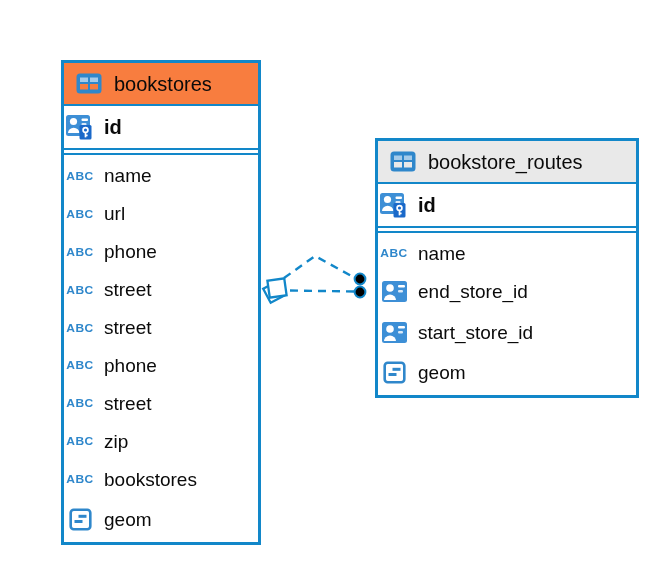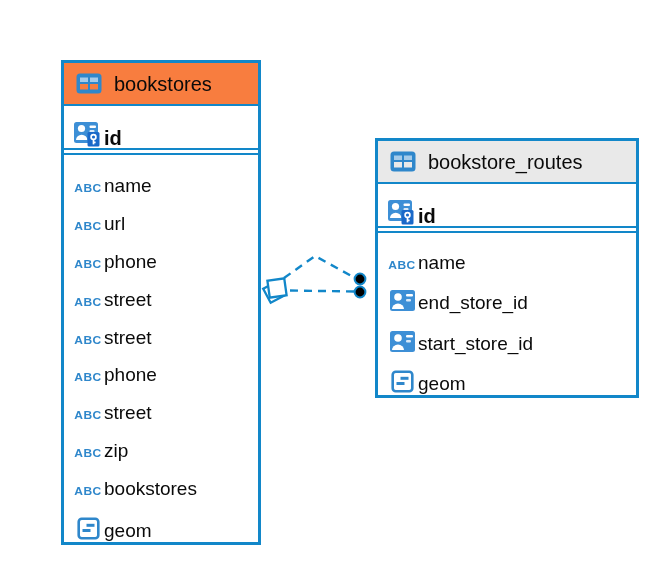--- a/index.html
+++ b/index.html
@@ -55,22 +55,22 @@
   .col-section{
     flex:1 1 auto;
     display:flex;
     flex-direction:column;
     border-top:2px solid var(--accent);
     padding:2px 0;
   }
   .row{
     flex:1 1 auto;
     display:flex;
-    align-items:flex-end;
-    padding-left:8px;
+    align-items:center;
+    gap:8px;
     font-size:19px;
     white-space:nowrap;
   }
   .pk-row{font-weight:bold;font-size:20px;}
   .icon-slot{
     flex:0 0 32px;
     display:flex;
     align-items:center;
     justify-content:center;
   }

